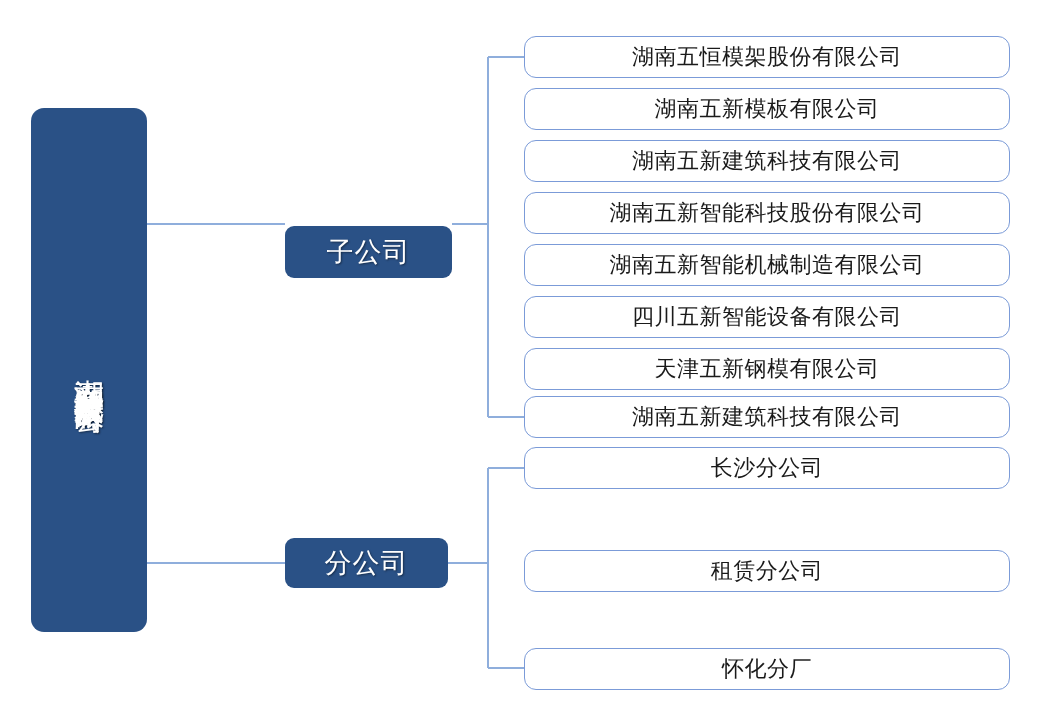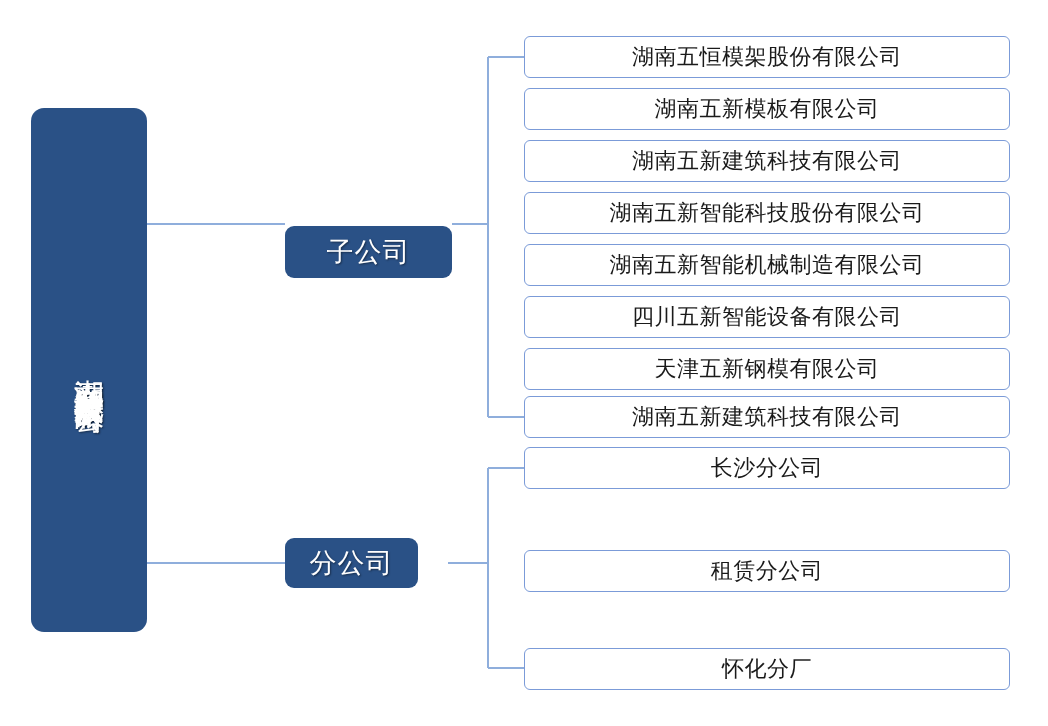--- a/index.html
+++ b/index.html
@@ -68,33 +68,33 @@
   #category-subsidiaries {
     left: 285px;
     top: 198px;
     width: 167px;
     height: 52px;
     margin-top: 28px;
   }
   #category-branches {
     left: 285px;
     top: 538px;
-    width: 133px;
+    width: 163px;
     height: 50px;
   }
   
   .leaf-node {
     position: absolute;
     left: 524px;
     width: 486px;
     height: 42px;
     box-sizing: border-box;
     background: #ffffff;
     border: 1.5px solid #7b9bd8;
-    border-radius: 6px;
+    border-radius: 12px;
     display: flex;
     align-items: center;
     justify-content: center;
   }
   .leaf-node-label {
     color: #1a1a1a;
     font-size: 22px;
     letter-spacing: 0.5px;
     white-space: nowrap;
   }

